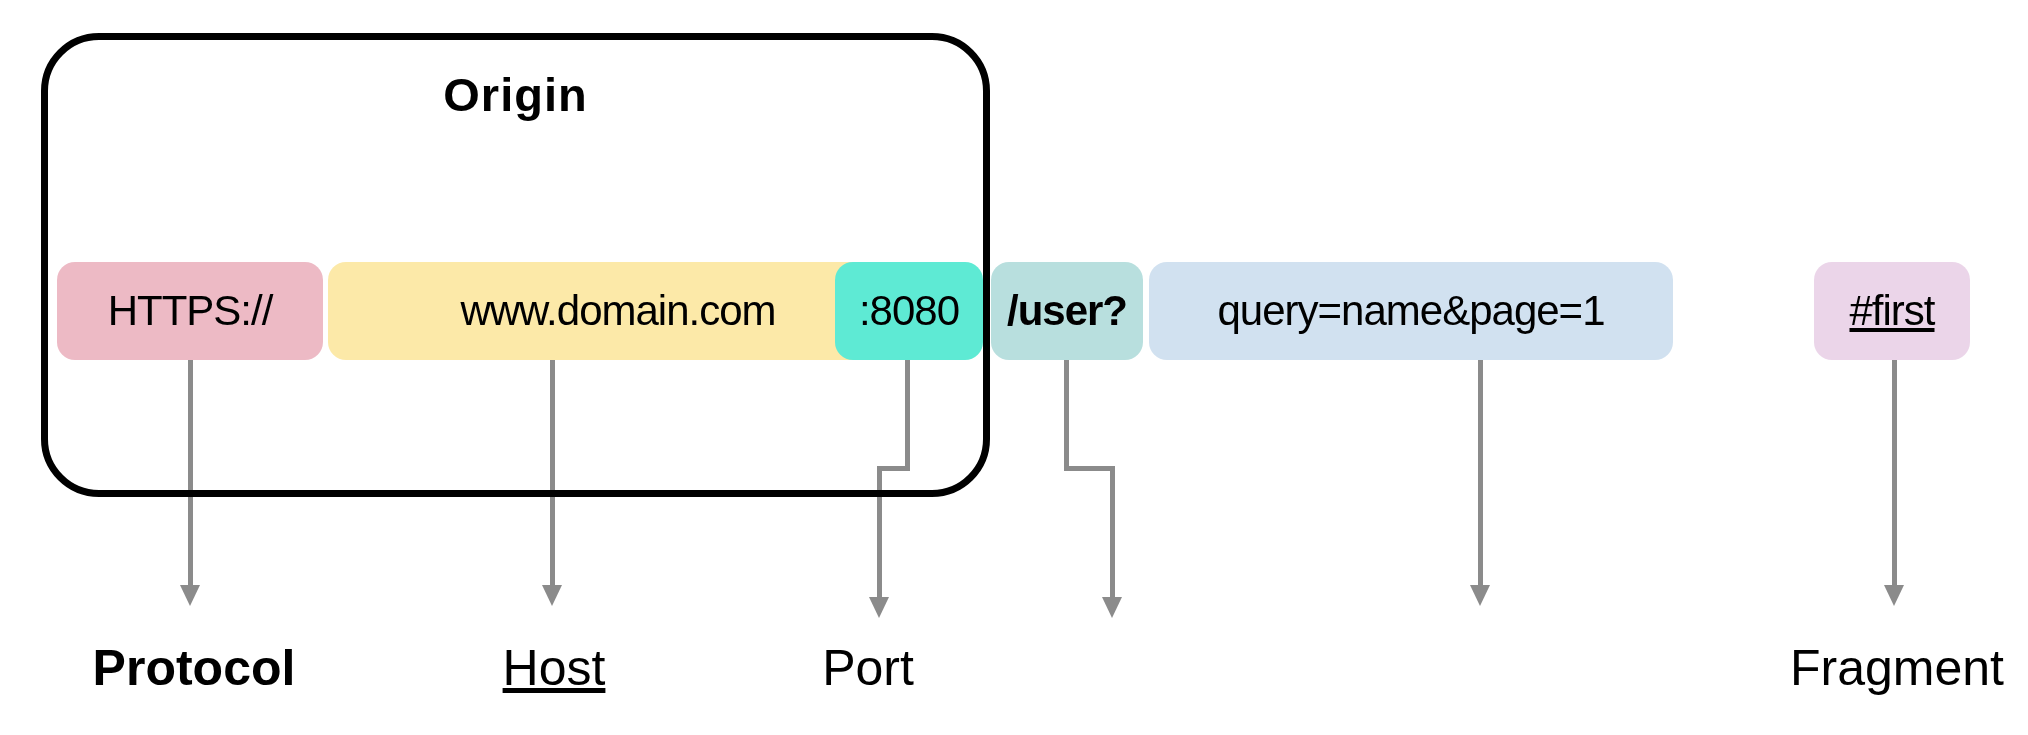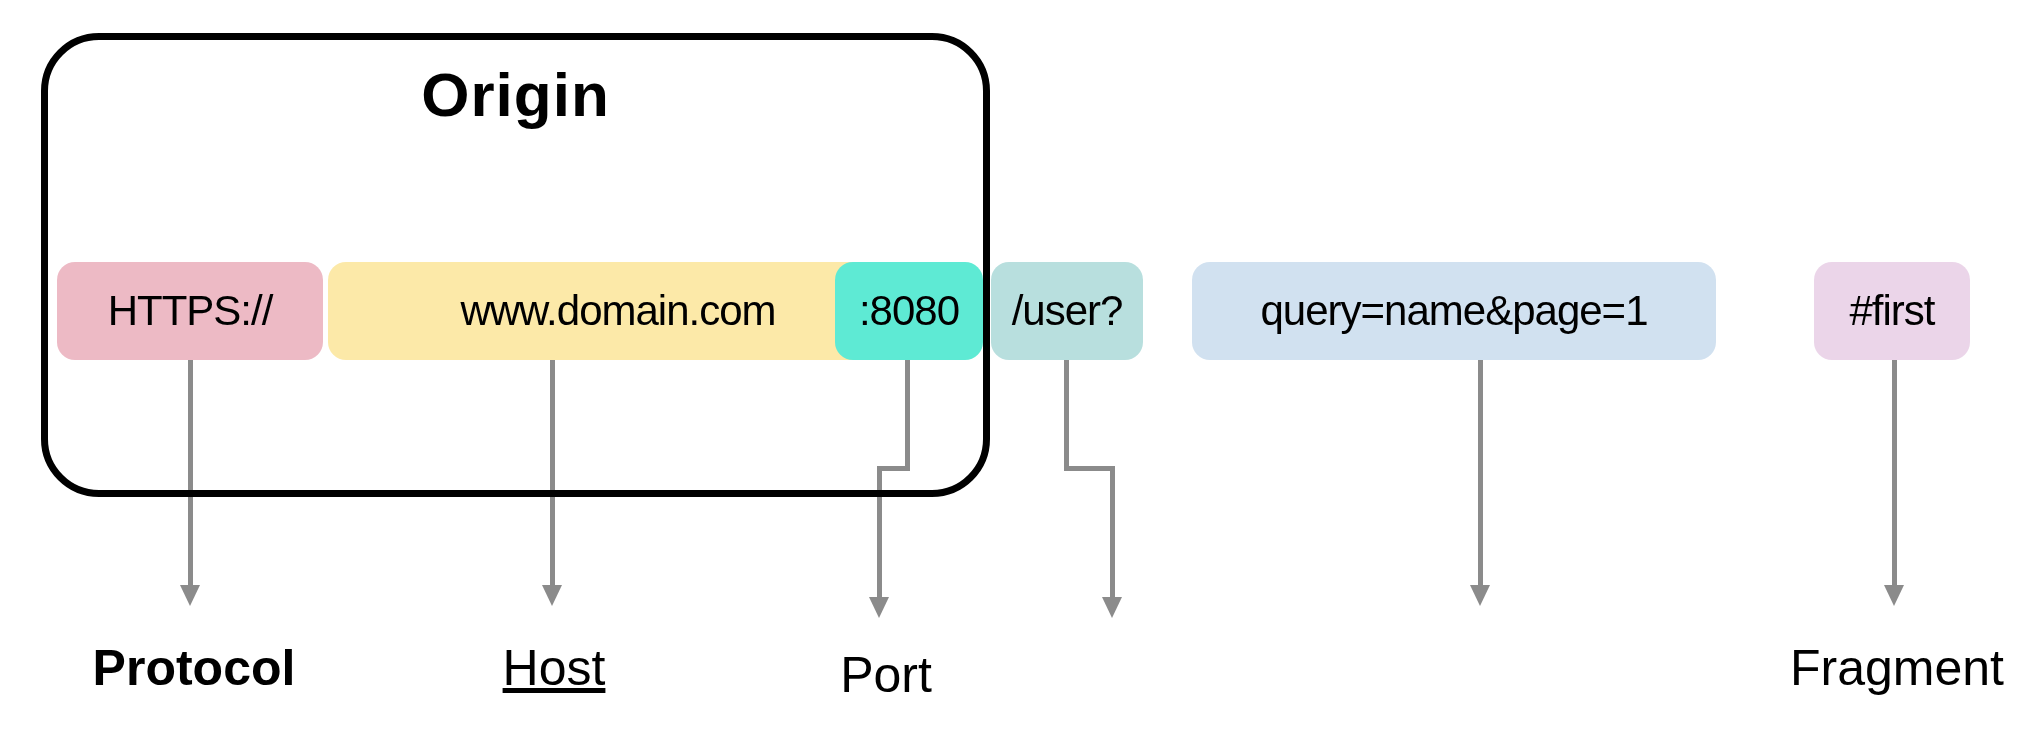--- a/index.html
+++ b/index.html
@@ -8,33 +8,33 @@
     font-family:"Liberation Sans","DejaVu Sans",sans-serif;color:#000;
   }
   
   .origin-box{
     position:absolute;left:41px;top:33px;width:949px;height:464px;
     border:7px solid #000;border-radius:58px;box-sizing:border-box;
     background:transparent;z-index:3;pointer-events:none;
   }
   .origin-title{
     position:absolute;left:41px;top:64px;width:949px;line-height:62px;
-    text-align:center;font-size:62px;font-weight:700;letter-spacing:1px;z-index:4;
+    text-align:center;font-size:47px;font-weight:700;letter-spacing:1px;z-index:4;
   }
   
   .seg{
     position:absolute;top:220px;height:98px;line-height:98px;
     border-radius:18px;text-align:center;font-size:42px;letter-spacing:-1px;
     white-space:nowrap;z-index:2;margin-top:42px;
   }
   .seg-protocol{left:57px;width:266px;}
   .seg-host{left:328px;width:580px;}
   .seg-port{left:835px;width:148px;}
   .seg-path{left:991px;width:152px;}
-  .seg-query{left:1192px;width:524px;}
+  .seg-query{left:1149px;width:524px;}
   .seg-fragment{left:1814px;width:156px;}
   
   .vline{position:absolute;width:5px;background:#8b8b8b;z-index:1;}
   .hline{position:absolute;height:5px;background:#8b8b8b;z-index:1;}
   .ahead{
     position:absolute;width:0;height:0;z-index:1;
     border-left:10px solid transparent;border-right:10px solid transparent;
     border-top:21px solid #8b8b8b;
   }
   .straight{top:357px;height:228px;}
@@ -48,37 +48,37 @@
   .h-port{left:869px;top:597px;}
   .v-path-1{left:1064px;top:320px;height:151px;}
   .jog-path{left:1064px;top:466px;width:51px;}
   .v-path-2{left:1110px;top:466px;height:131px;}
   .h-path{left:1102px;top:597px;}
   
   .plabel{
     position:absolute;top:638px;transform:translateX(-50%);
     font-size:50px;line-height:60px;white-space:nowrap;z-index:2;
   }
-  .l-protocol{left:194px;font-weight:bold;} .l-host{left:554px;text-decoration:underline;} .l-port{left:886px;margin-top:7px;}
+  .l-protocol{left:194px;font-weight:bold;} .l-host{left:554px;text-decoration:underline;} .l-port{left:868px;}
   .l-path{left:1118px;} .l-query{left:1483px;} .l-fragment{left:1897px;}
 </style>
 </head>
 <body>
 
 <div class="stage">
 
   <div class="origin-box"></div>
   <div class="origin-title">Origin</div>
 
   <div class="seg seg-protocol" style="background-color: rgb(237, 186, 197);">HTTPS://</div>
   <div class="seg seg-host" style="background-color: rgb(252, 233, 168);">www.domain.com</div>
   <div class="seg seg-port" style="background-color: #5eead4;">:8080</div>
-  <div class="seg seg-path" style="background-color: rgb(184, 223, 222);">/user?</div>
+  <div class="seg seg-path" style="background-color: rgb(184, 223, 222); font-weight: bold;">/user?</div>
   <div class="seg seg-query" style="background-color: rgb(209, 225, 240);">query=name&amp;page=1</div>
-  <div class="seg seg-fragment" style="background-color: rgb(235, 213, 233);">#first</div>
+  <div class="seg seg-fragment" style="background-color: rgb(235, 213, 233); text-decoration: underline;">#first</div>
 
   <div class="vline straight v-protocol"></div>
   <div class="ahead h-protocol"></div>
 
   <div class="vline straight v-host"></div>
   <div class="ahead h-host"></div>
 
   <div class="vline straight v-query"></div>
   <div class="ahead h-query"></div>
 

